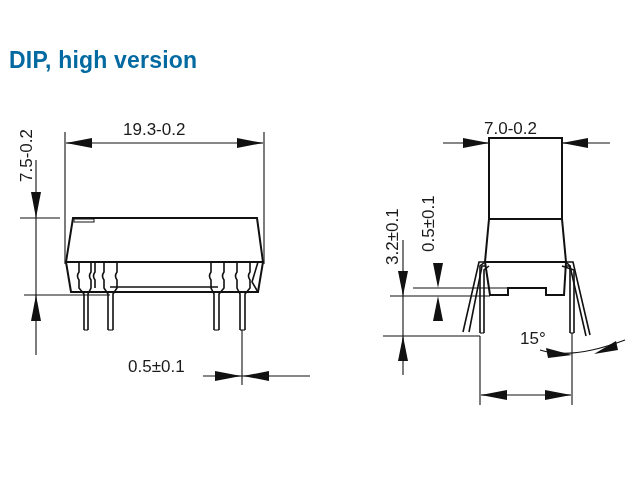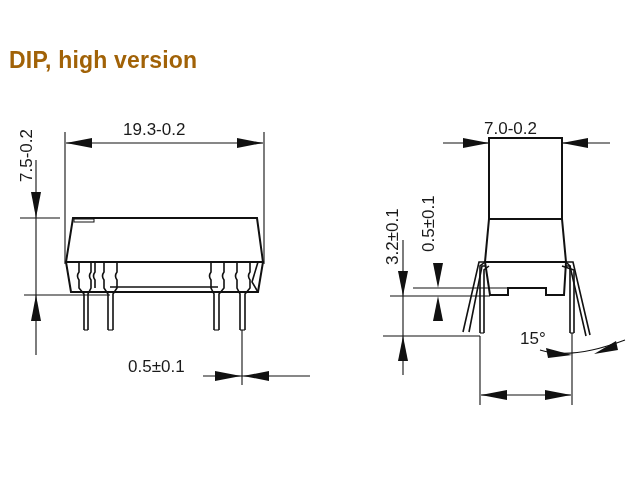--- a/index.html
+++ b/index.html
@@ -1,17 +1,17 @@
 <!DOCTYPE html>
 <html><head>
 <meta charset="utf-8">
 <style>
   html, body { margin: 0; padding: 0; background: #ffffff; }
   body { width: 640px; height: 480px; position: relative; overflow: hidden; font-family: "Liberation Sans", sans-serif; }
-  .title { position: absolute; left: 9px; top: 47px; font-size: 23px; font-weight: bold; color: #a16207; letter-spacing: 0.2px; }
+  .title { position: absolute; left: 9px; top: 47px; font-size: 23px; font-weight: bold; color: #0369a1; letter-spacing: 0.2px; }
   svg { position: absolute; left: 0; top: 0; }
   .ln { stroke: #111; stroke-width: 1.6; fill: none; }
   .thin { stroke: #111; stroke-width: 1.1; fill: none; }
   .body { stroke: #111; stroke-width: 2; fill: #fff; stroke-linejoin: miter; }
   .arr { fill: #111; stroke: none; }
   .lbl { font-family: "Liberation Sans", sans-serif; font-size: 17px; fill: #1a1a1a; }
 </style>
 </head>
 <body>
 

